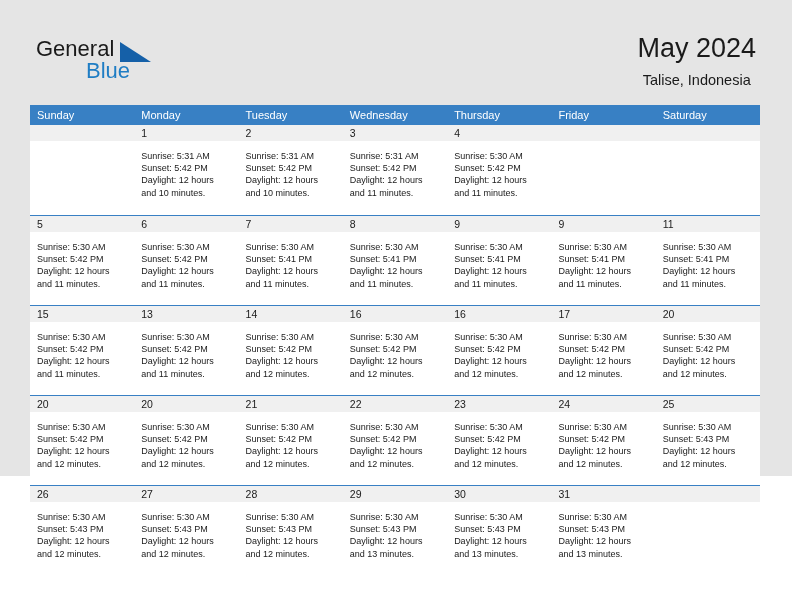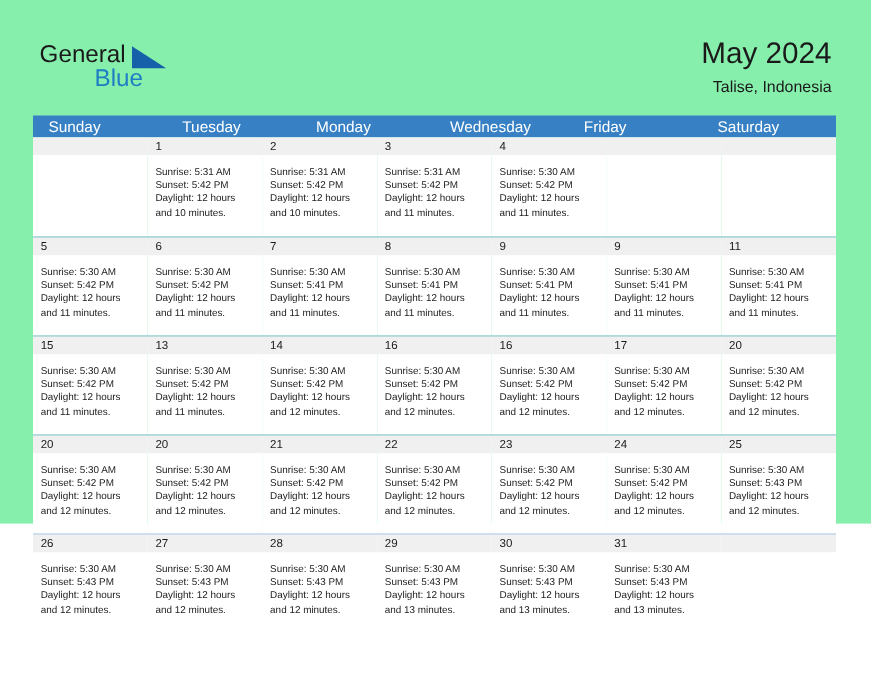--- a/index.html
+++ b/index.html
@@ -7,21 +7,21 @@
     width: 792px;
     height: 612px;
     background: #ffffff;
     font-family: "Liberation Sans", sans-serif;
     overflow: hidden;
   }
   .page {
     position: relative;
     width: 792px;
     height: 476px;
-    background: #86efac;
+    background: #e5e5e5;
   }
 
   
   .header {
     position: absolute;
     left: 0; top: 0;
     width: 792px;
     height: 100px;
   }
   .brand {
@@ -52,21 +52,21 @@
     top: 6px;
     width: 0; height: 0;
     border-left: 31px solid #1560a8;
     border-top: 20px solid transparent;
   }
 
   .title-block {
     position: absolute;
     right: 36px;
     top: 32px;
-    text-align: right;
+    text-align: center;
   }
   .cal-title {
     font-size: 27px;
     color: #1a1a1a;
     line-height: 32px;
     font-weight: normal;
   }
   .cal-subtitle {
     font-size: 14.5px;
     color: #1a1a1a;
@@ -82,23 +82,23 @@
     width: 730px;
   }
   .dow-row {
     display: flex;
     background: #3880c4;
     height: 20px;
   }
   .dow {
     flex: 1 1 0;
     color: #ffffff;
-    font-size: 14px;
+    font-size: 11px;
     line-height: 20px;
-    padding-left: 14px;
+    padding-left: 7px;
     white-space: nowrap;
   }
 
   .week {
     display: flex;
     border-top: 1px solid #3880c4;
     height: 90px;
   }
   .week.first { border-top: none; }
 
@@ -141,23 +141,24 @@
 
     <div class="title-block">
       <div class="cal-title">May 2024</div>
       <div class="cal-subtitle">Talise, Indonesia</div>
     </div>
   </div>
 
   <div class="calendar">
     <div class="dow-row">
       <div class="dow">Sunday</div>
+      <div class="dow">Monday</div>
       <div class="dow">Tuesday</div>
-      <div class="dow">Monday</div>
       <div class="dow">Wednesday</div>
+      <div class="dow">Thursday</div>
       <div class="dow">Friday</div>
       <div class="dow">Saturday</div>
     </div>
 
     <div id="weeks-container">
         <div class="week first">
           <div class="cell empty">
             <div class="cell-date"></div>
           </div>
           <div class="cell">

